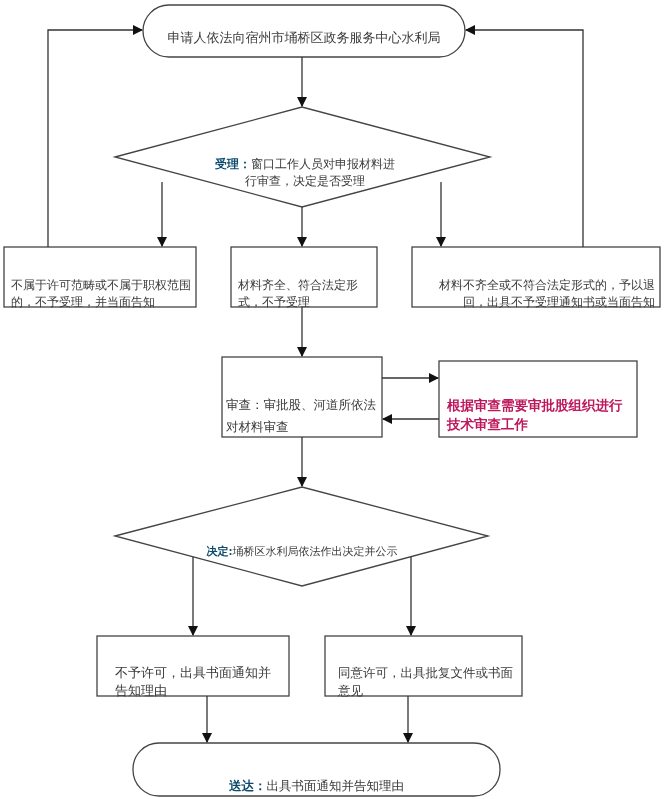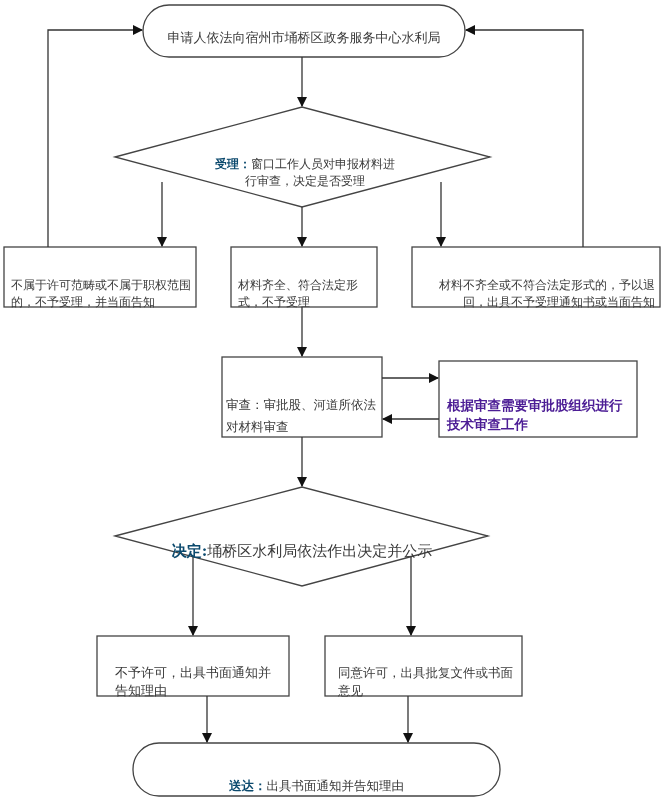--- a/index.html
+++ b/index.html
@@ -3,21 +3,21 @@
 <meta charset="utf-8">
 <style>
   html, body { margin: 0; padding: 0; background: #ffffff; }
   body { width: 664px; height: 799px; position: relative; overflow: hidden;
          font-family: "DejaVu Sans", "Liberation Sans", sans-serif; color: #333; }
   svg.lines { position: absolute; left: 0; top: 0; }
   .txt { position: absolute; font-size: 12px; line-height: 17px; color: #3a3a3a;
          font-family: "DejaVu Serif", "Liberation Serif", serif; margin-top: 16px; }
   .center { text-align: center; }
   .bold { font-weight: bold; color: #0c4a6e; }
-  .big { font-size: 13.5px; line-height: 19px; color: #4c1d95; font-weight: bold; }
+  .big { font-size: 13.5px; line-height: 19px; color: #be185d; font-weight: bold; }
 </style>
 </head>
 <body>
 
 <svg class="lines" width="664" height="799" viewBox="0 0 664 799">
   <defs>
     <marker id="arr" markerWidth="10" markerHeight="10" refX="9" refY="5" orient="auto" markerUnits="userSpaceOnUse">
       <path d="M0,0 L10,5 L0,10 Z" fill="#111"></path>
     </marker>
   </defs>
@@ -68,21 +68,21 @@
   <div>行审查，决定是否受理</div>
 </div>
 
 <div class="txt" style="left:11px; top:261px; width:180px;">不属于许可范畴或不属于职权范围的，不予受理，并当面告知</div>
 <div class="txt" style="left:238px; top:261px; width:134px;">材料齐全、符合法定形式，不予受理</div>
 <div class="txt" style="left:419px; top:261px; width:236px;text-align:right;">材料不齐全或不符合法定形式的，予以退回，出具不予受理通知书或当面告知</div>
 
 <div class="txt" style="left:226px; top:378px; width:152px; font-size:12.5px; line-height:22px;">审查：审批股、河道所依法对材料审查</div>
 <div class="txt big" style="left:447px; top:380px; width:186px;">根据审查需要审批股组织进行技术审查工作</div>
 
-<div class="txt center" style="left:150px; top:527px; width:304px; font-size:15px;">
+<div class="txt center" style="left:150px; top:527px; width:304px; font-size:11px;">
   <span class="bold">决定:</span><span>埇桥区水利局依法作出决定并公示</span>
 </div>
 
 <div class="txt" style="left:115px; top:648px; width:165px; font-size:13px; line-height:18px;">不予许可，出具书面通知并告知理由</div>
 <div class="txt" style="left:338px; top:648px; width:180px; font-size:12.5px; line-height:18px;">同意许可，出具批复文件或书面意见</div>
 
 <div class="txt center" style="left:140px; top:761px; width:353px; font-size:12.5px;">
   <span class="bold">送达：</span><span>出具书面通知并告知理由</span>
 </div>
 

